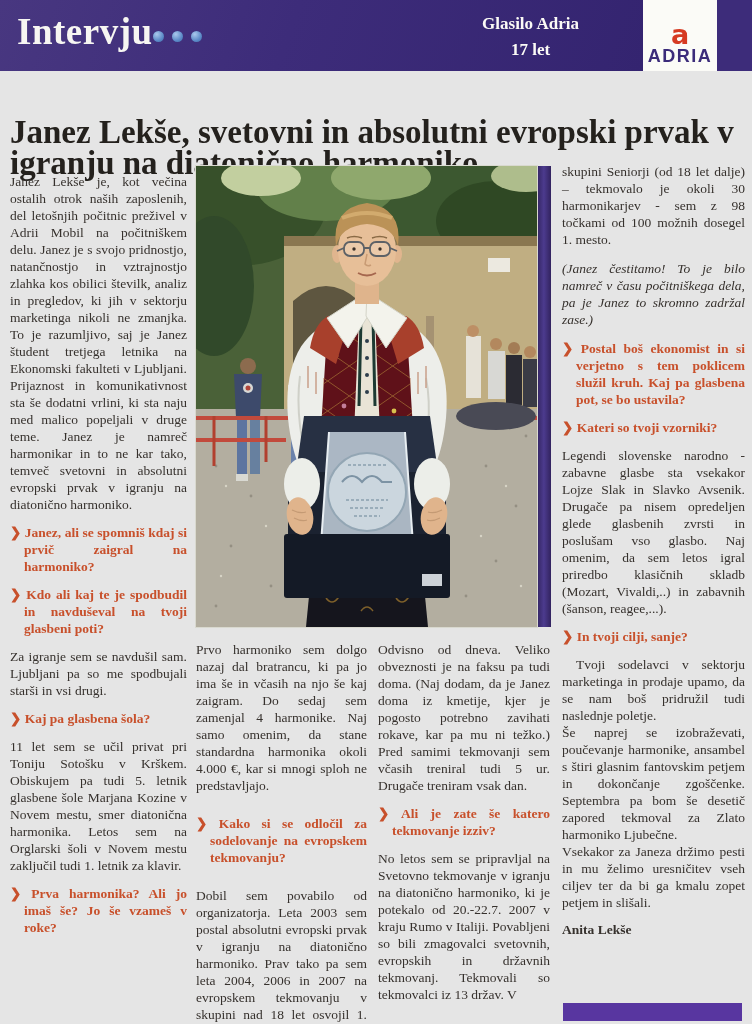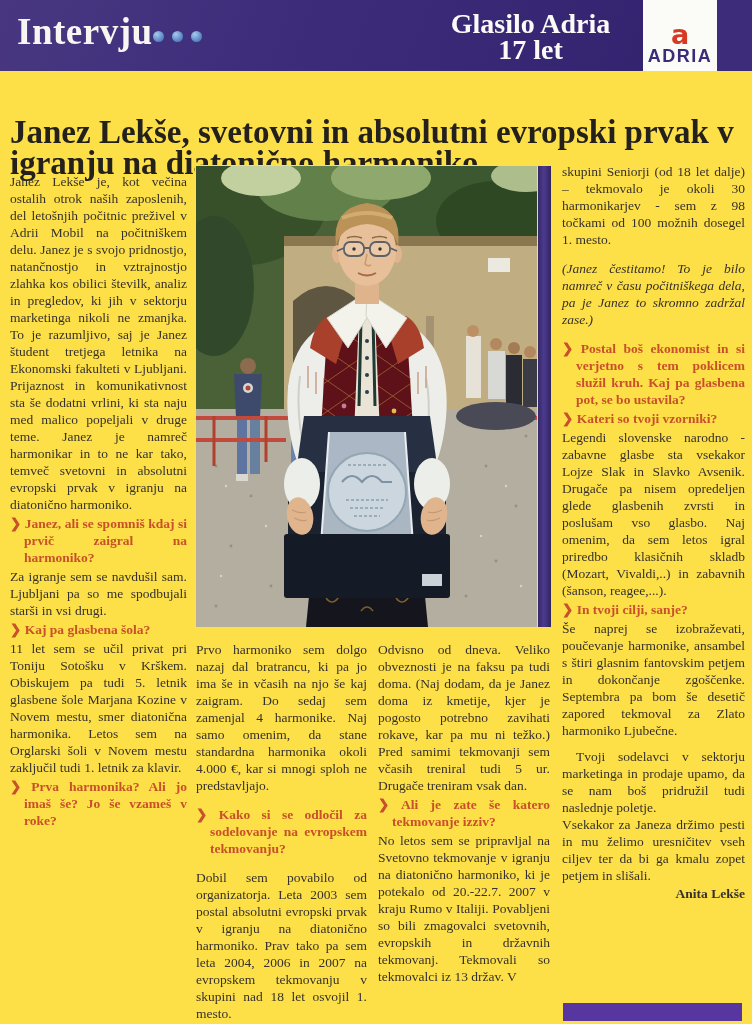--- a/index.html
+++ b/index.html
@@ -1,53 +1,53 @@
 <!DOCTYPE html>
 <html><head>
 <meta charset="utf-8">
 <style>
   html,body { margin:0; padding:0; background:#888; }
   .page {
     position:relative; width:752px; height:1024px; margin:0 auto;
-    background:#fde047; overflow:hidden;
+    background:#e5e5e5; overflow:hidden;
     font-family:"Liberation Serif", serif; color:#36312d;
   }
   
   .band { position:absolute; left:0; top:0; width:643px; height:71px;
     background:linear-gradient(110deg,#483780 0%,#3d2c7a 45%,#342470 100%); }
   .section-title { position:absolute; left:17px; top:10px; color:#f7f6f2;
     font-size:37px; font-weight:bold; letter-spacing:0.5px; }
   .dots { position:absolute; left:153px; top:31px; display:flex; gap:8px; }
   .dot { width:11px; height:11px; border-radius:50%;
     background:radial-gradient(circle at 35% 30%, #aac8ec 0%, #5d8bc8 60%, #3f6aa8 100%); }
   .masthead { position:absolute; left:428px; top:11px; width:205px; text-align:center;
-    color:#fbfaf6; font-size:28px; font-weight:bold; line-height:26px; }
+    color:#fbfaf6; font-size:17px; font-weight:bold; line-height:26px; }
   .logo-box { position:absolute; left:643px; top:0; width:74px; height:71px;
     background:#fbfbf7; display:flex; flex-direction:column; align-items:center; justify-content:flex-end;
     padding-bottom:4px; box-sizing:border-box; }
   .logo-mark { color:#d63a22; font-family:"DejaVu Sans", sans-serif; font-weight:900;
     font-size:27px; line-height:22px; }
   .logo-text { color:#3b2b7a; font-family:"Liberation Sans", sans-serif; font-weight:bold;
     font-size:18px; letter-spacing:1.5px; }
   .corner { position:absolute; left:717px; top:0; width:35px; height:71px; background:#3d2c7a; }
   
   .headline { position:absolute; left:10px; top:95px; width:736px;
     font-size:33px; line-height:31px; font-weight:bold; color:#24211d; }
   
   .col { position:absolute; text-align:justify; font-size:13.5px; line-height:17px; }
   #col1 { left:10px;  top:173px; width:177px; }
   #col2 { left:196px; top:641px; width:171px; }
   #col3 { left:378px; top:641px; width:172px; }
   #col4 { left:562px; top:163px; width:183px; }
   .p { margin:0; }
-  .q { color:#c8502b; font-weight:bold; padding-left:14px; text-indent:-14px; margin:2px 0; }
-  #col2 .q { margin:12px 0; }
+  .q { color:#c8502b; font-weight:bold; padding-left:14px; text-indent:-14px; margin:11px 0; }
+  #col2 .q { margin:21px 0; }
   .italic { font-style:italic; margin:12px 0; }
   .indent { text-indent:14px; margin-top:9px; }
-  .sig { text-align:right; font-weight:bold; margin-top:1px; }
+  .sig { font-weight:bold; margin-top:10px; }
   
   .photo { position:absolute; left:196px; top:166px; width:341px; height:461px;
     box-shadow:0 0 0 1px #d9d9cf; }
   .stripe { position:absolute; left:538px; top:166px; width:13px; height:461px;
     background:linear-gradient(to right,#372868,#4c3b8e 45%,#32235f); }
   .bottom-bar { position:absolute; left:563px; top:1003px; width:179px; height:18px;
     background:#5836a0; }
 </style>
 </head>
 <body>
@@ -225,20 +225,21 @@
     <ellipse cx="104" cy="350" rx="13" ry="19" fill="#e0b48c" transform="rotate(-12 104 350)"></ellipse>
     <ellipse cx="238" cy="350" rx="13" ry="19" fill="#e0b48c" transform="rotate(12 238 350)"></ellipse>
     <path d="M96 344 q8 4 14 2 M98 352 q8 4 13 2 M246 344 q-8 4 -14 2 M244 352 q-8 4 -13 2" stroke="#c49a74" stroke-width="1.2" fill="none"></path>
   </svg>
 
   <div class="stripe"></div>
 
   <div class="col" id="col1">
       <div class="p">Janez Lekše je, kot večina ostalih otrok naših zaposlenih, del letošnjih počitnic preživel v Adrii Mobil na počitniškem delu. Janez je s svojo pridnostjo, natančnostjo in vztrajnostjo zlahka kos obilici številk, analiz in pregledov, ki jih v sektorju marketinga nikoli ne zmanjka. To je razumljivo, saj je Janez študent tretjega letnika na Ekonomski fakulteti v Ljubljani. Prijaznost in komunikativnost sta še dodatni vrlini, ki sta naju med malico popeljali v druge teme. Janez je namreč harmonikar in to ne kar tako, temveč svetovni in absolutni evropski prvak v igranju na diatonično harmoniko.</div>
       <div class="q"><span>❯ </span>Janez, ali se spomniš kdaj si prvič zaigral na harmoniko?</div>
+      <div class="q"><span>❯ </span>Kdo ali kaj te je spodbudil in navduševal na tvoji glasbeni poti?</div>
       <div class="p">Za igranje sem se navdušil sam. Ljubljani pa so me spodbujali starši in vsi drugi.</div>
       <div class="q"><span>❯ </span>Kaj pa glasbena šola?</div>
       <div class="p">11 let sem se učil privat pri Toniju Sotošku v Krškem. Obiskujem pa tudi 5. letnik glasbene šole Marjana Kozine v Novem mestu, smer diatonična harmonika. Letos sem na Orglarski šoli v Novem mestu zaključil tudi 1. letnik za klavir.</div>
       <div class="q"><span>❯ </span>Prva harmonika? Ali jo imaš še? Jo še vzameš v roke?</div>
     </div>
   <div class="col" id="col2">
       <div class="p">Prvo harmoniko sem dolgo nazaj dal bratrancu, ki pa jo ima še in včasih na njo še kaj zaigram. Do sedaj sem zamenjal 4 harmonike. Naj samo omenim, da stane standardna harmonika okoli 4.000 €, kar si mnogi sploh ne predstavljajo.</div>
       <div class="q"><span>❯ </span>Kako si se odločil za sodelovanje na evropskem tekmovanju?</div>
       <div class="p">Dobil sem povabilo od organizatorja. Leta 2003 sem postal absolutni evropski prvak v igranju na diatonično harmoniko. Prav tako pa sem leta 2004, 2006 in 2007 na evropskem tekmovanju v skupini nad 18 let osvojil 1. mesto.</div>
     </div>
@@ -247,20 +248,20 @@
       <div class="q"><span>❯ </span>Ali je zate še katero tekmovanje izziv?</div>
       <div class="p">No letos sem se pripravljal na Svetovno tekmovanje v igranju na diatonično harmoniko, ki je potekalo od 20.-22.7. 2007 v kraju Rumo v Italiji. Povabljeni so bili zmagovalci svetovnih, evropskih in državnih tekmovanj. Tekmovali so tekmovalci iz 13 držav. V</div>
     </div>
   <div class="col" id="col4">
       <div class="p">skupini Seniorji (od 18 let dalje) – tekmovalo je okoli 30 harmonikarjev - sem z 98 točkami od 100 možnih dosegel 1. mesto.</div>
       <div class="p italic">(Janez čestitamo! To je bilo namreč v času počitniškega dela, pa je Janez to skromno zadržal zase.)</div>
       <div class="q"><span>❯ </span>Postal boš ekonomist in si verjetno s tem poklicem služil kruh. Kaj pa glasbena pot, se bo ustavila?</div>
       <div class="q"><span>❯ </span>Kateri so tvoji vzorniki?</div>
       <div class="p">Legendi slovenske narodno - zabavne glasbe sta vsekakor Lojze Slak in Slavko Avsenik. Drugače pa nisem opredeljen glede glasbenih zvrsti in poslušam vso glasbo. Naj omenim, da sem letos igral priredbo klasičnih skladb (Mozart, Vivaldi,..) in zabavnih (šanson, reagee,...).</div>
       <div class="q"><span>❯ </span>In tvoji cilji, sanje?</div>
+      <div class="p indent">Tvoji sodelavci v sektorju marketinga in prodaje upamo, da se nam boš pridružil tudi naslednje poletje.</div>
       <div class="p">Še naprej se izobraževati, poučevanje harmonike, ansambel s štiri glasnim fantovskim petjem in dokončanje zgoščenke. Septembra pa bom še desetič zapored tekmoval za Zlato harmoniko Ljubečne.</div>
-      <div class="p indent">Tvoji sodelavci v sektorju marketinga in prodaje upamo, da se nam boš pridružil tudi naslednje poletje.</div>
       <div class="p">Vsekakor za Janeza držimo pesti in mu želimo uresničitev vseh ciljev ter da bi ga kmalu zopet petjem in slišali.</div>
       <div class="sig">Anita Lekše</div>
     </div>
 
   <div class="bottom-bar"></div>
 </div>
 
 </body></html>

